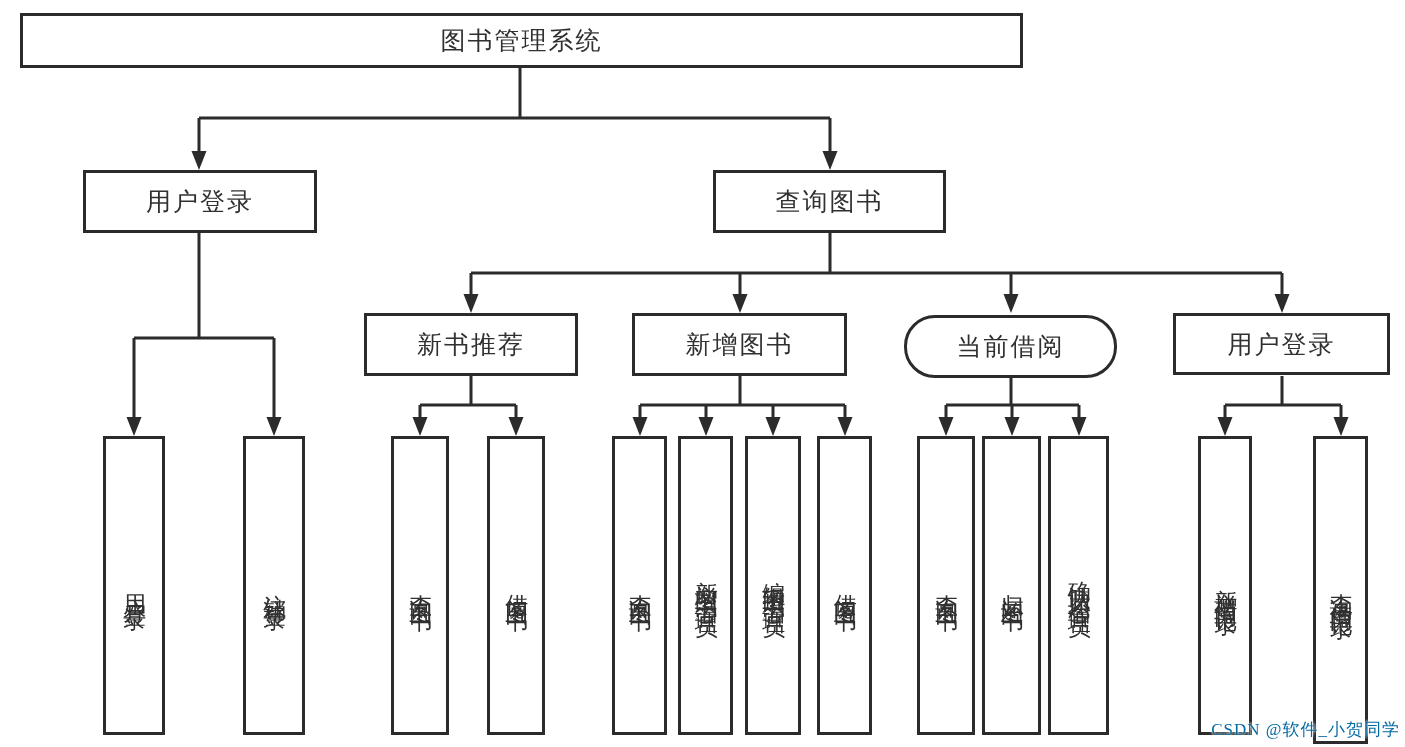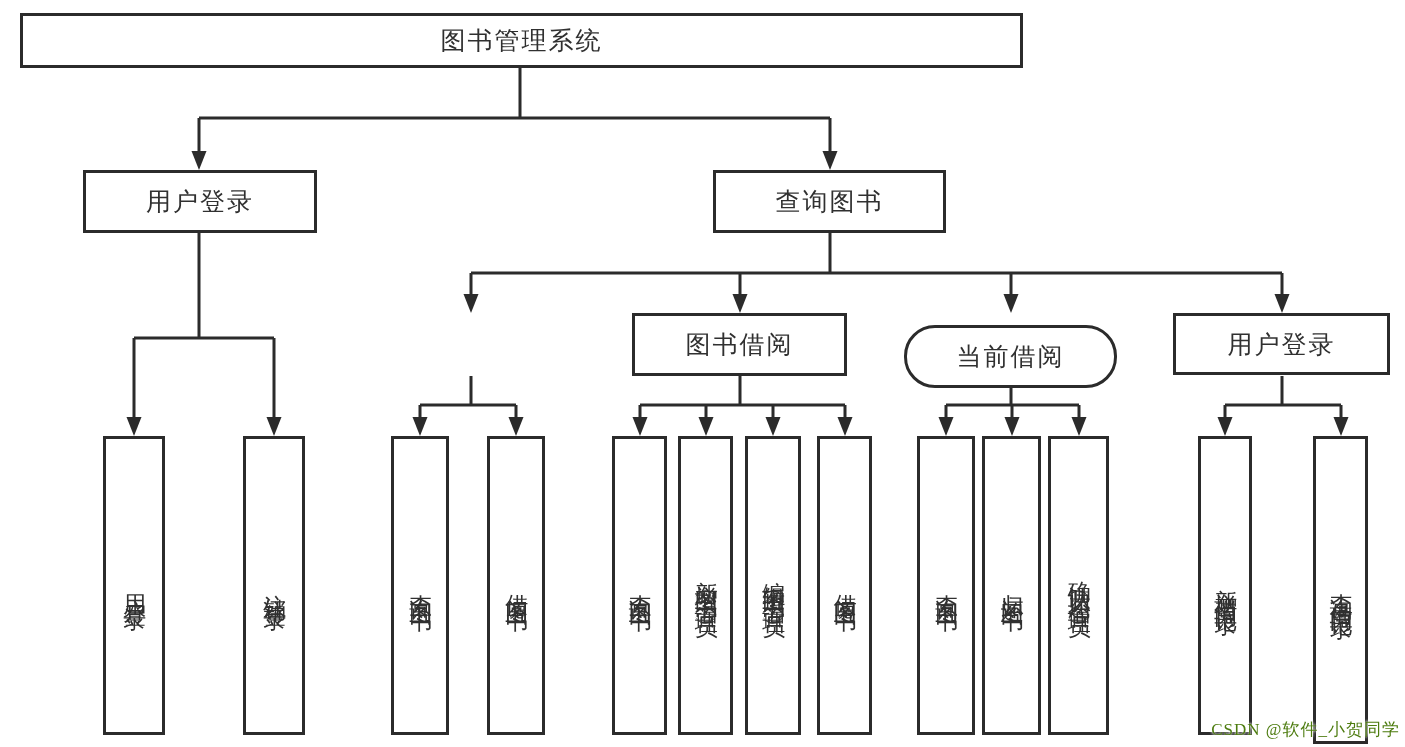--- a/index.html
+++ b/index.html
@@ -37,21 +37,21 @@
     letter-spacing: 5px;
     line-height: 1.15;
     color: #303030;
   }
   .watermark {
     position: absolute;
     right: 5px;
     bottom: 6px;
     font-size: 17px;
     letter-spacing: 1px;
-    color: #4d7c0f;
+    color: #0369a1;
     text-shadow: 0 0 3px #ffffff, 0 0 3px #ffffff;
     z-index: 9;
     white-space: nowrap;
   }
 </style>
 </head>
 <body>
 
 <div id="canvas">
 
@@ -98,24 +98,27 @@
     <span>图书管理系统</span>
   </div>
 
   <div class="node hbox" style="left:83px; top:170px; width:234px; height:63px;">
     <span>用户登录</span>
   </div>
   <div class="node hbox" style="left:713px; top:170px; width:233px; height:63px;">
     <span>查询图书</span>
   </div>
 
+  <div class="node hbox" style="left:364px; top:313px; width:214px; height:63px;">
+    <span>新书推荐</span>
+  </div>
   <div class="node hbox" style="left:632px; top:313px; width:215px; height:63px;">
-    <span>图书借阅</span>
+    <span>新增图书</span>
   </div>
-  <div class="node hbox" style="left:904px; top:325px; width:213px; height:63px;border-radius:31px;">
+  <div class="node hbox" style="left:904px; top:315px; width:213px; height:63px;border-radius:31px;">
     <span>当前借阅</span>
   </div>
   <div class="node hbox" style="left:1173px; top:313px; width:217px; height:62px;">
     <span>用户登录</span>
   </div>
 
   <div class="node vbox" style="left:103px; top:436px; width:62px; height:299px;">
     <span class="vtext">用户登录</span>
   </div>
   <div class="node vbox" style="left:243px; top:436px; width:62px; height:299px;">

